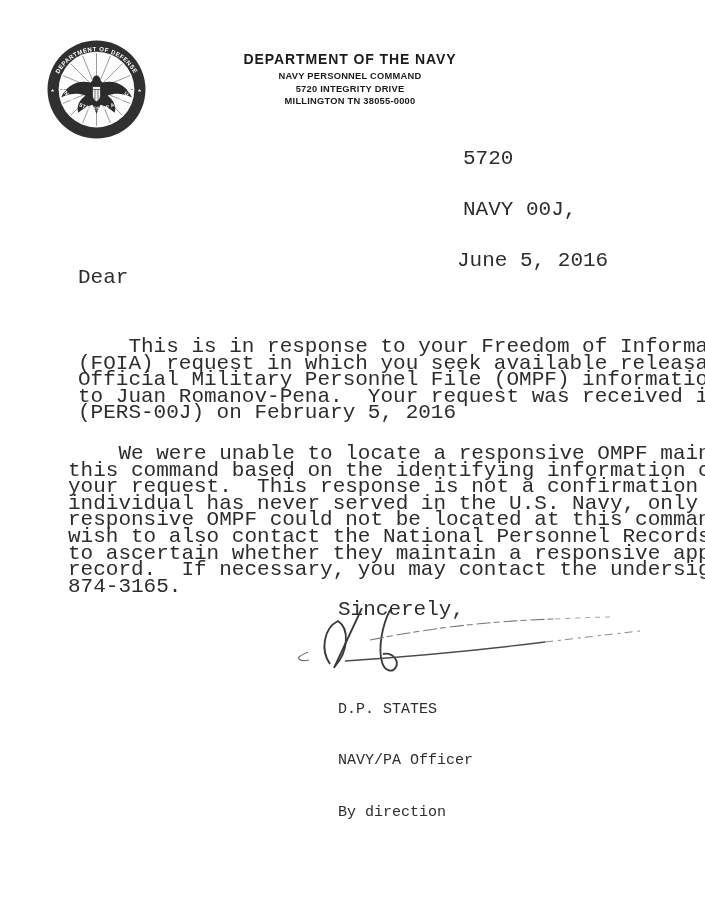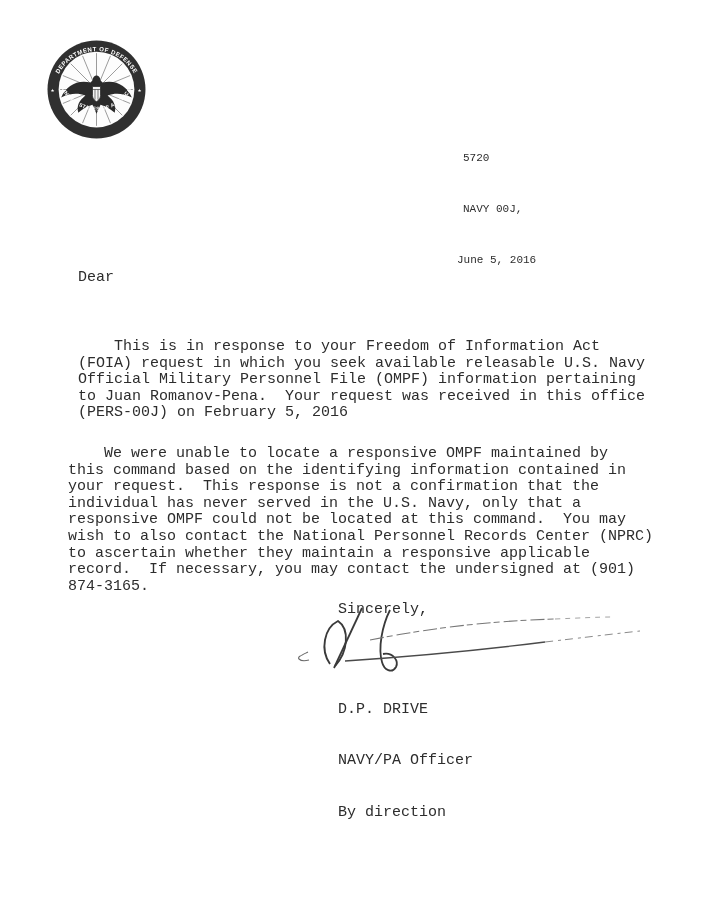--- a/index.html
+++ b/index.html
@@ -2,29 +2,29 @@
 <html><head>
 <meta charset="utf-8">
 <style>
   html,body { margin:0; padding:0; background:#ffffff; }
   .page {
     position:relative; width:705px; height:912px; background:#ffffff;
     overflow:hidden;
     font-family:"Liberation Mono","DejaVu Sans Mono",monospace;
     color:#2d2d2d;
   }
-  .mono { font-size:15px; line-height:16.6px; white-space:pre; letter-spacing:0; }
+  .mono { font-size:21px; line-height:16.6px; white-space:pre; letter-spacing:0; }
   .seal { position:absolute; left:46px; top:39px; width:101px; height:101px; }
   .lh {
     position:absolute; left:100px; top:51px; width:500px; text-align:center;
     font-family:"Liberation Sans","DejaVu Sans",sans-serif; color:#1b1b1b;
   }
   .lh-title { font-size:14px; font-weight:bold; letter-spacing:0.9px; line-height:17px; margin-bottom:2px; }
   .lh-sub   { font-size:9.3px; font-weight:bold; letter-spacing:0.25px; line-height:12.7px; }
-  .ref { position:absolute; left:457px; top:116px; font-size:11px; line-height:17px; white-space:pre; }
+  .ref { position:absolute; left:457px; top:116px; font-size:21px; line-height:17px; white-space:pre; }
   .ref-indent { padding-left:6px; display:inline-block; }
   .dear    { position:absolute; left:78px; top:270px; }
   .subject { position:absolute; left:78px; top:298px; }
   .para1   { position:absolute; left:78px; top:339px; }
   .para2   { position:absolute; left:68px; top:446px; }
   .sincerely { position:absolute; left:338px; top:602px; }
   .sig     { position:absolute; left:290px; top:604px; width:360px; height:72px; }
   .signer  { position:absolute; left:338px; top:666px; font-size:15px; line-height:17.3px; white-space:pre; }
   .signer div { min-height:17.3px; }
 </style>
@@ -47,20 +47,26 @@
     <text font-family="Liberation Sans, DejaVu Sans, sans-serif" font-size="6" font-weight="bold" fill="#ffffff" letter-spacing="0.5">
       <textPath href="#arcTop" startOffset="50%" text-anchor="middle">DEPARTMENT OF DEFENSE</textPath>
     </text>
     <text font-family="Liberation Sans, DejaVu Sans, sans-serif" font-size="5.2" font-weight="bold" fill="#ffffff" letter-spacing="0.4">
       <textPath href="#arcBot" startOffset="50%" text-anchor="middle">UNITED STATES OF AMERICA</textPath>
     </text>
     <text x="4.5" y="52.5" font-size="4.5" fill="#ffffff" font-family="DejaVu Sans, sans-serif">★</text>
     <text x="90.5" y="52.5" font-size="4.5" fill="#ffffff" font-family="DejaVu Sans, sans-serif">★</text>
   </svg>
 
+  <div class="lh">
+    <div class="lh-title">DEPARTMENT OF THE NAVY</div>
+    <div class="lh-sub">NAVY PERSONNEL COMMAND</div>
+    <div class="lh-sub">5720 INTEGRITY DRIVE</div>
+    <div class="lh-sub">MILLINGTON TN 38055-0000</div>
+  </div>
 
   <div class="ref">
     <div><span class="ref-indent">5720</span></div>
     <div><span class="ref-indent">NAVY 00J,</span></div>
     <div><span>June 5, 2016</span></div>
   </div>
 
   <div class="dear mono">Dear</div>
 
 
@@ -86,18 +92,18 @@
     <path d="M40,60 C30,46 34,24 48,17 C60,25 58,48 45,62" stroke="#3a3a3a" stroke-width="1.9" fill="none"></path>
     <path d="M72,4 L44,64" stroke="#3a3a3a" stroke-width="1.8" fill="none"></path>
     <path d="M100,6 C92,22 88,44 92,58 C94,66 102,70 106,63 C109,57 103,48 93,50" stroke="#3a3a3a" stroke-width="1.8" fill="none"></path>
     <path d="M80,36 C140,24 200,17 265,15" stroke="#777777" stroke-width="1.1" fill="none" stroke-dasharray="14 3 6 4"></path>
     <path d="M265,15 C290,14 308,13 322,13" stroke="#9a9a9a" stroke-width="0.9" fill="none" stroke-dasharray="5 5"></path>
     <path d="M55,57 C130,52 200,45 255,38" stroke="#4a4a4a" stroke-width="1.3" fill="none"></path>
     <path d="M255,38 C290,34 322,30 350,27" stroke="#8a8a8a" stroke-width="1" fill="none" stroke-dasharray="8 5 3 4"></path>
   </svg>
 
   <div class="signer">
-    <div>D.P. DRIVE</div>
+    <div>D.P. STATES</div>
     <div>NAVY/PA Officer</div>
     <div>By direction</div>
   </div>
 
 </div>
 
 </body></html>

